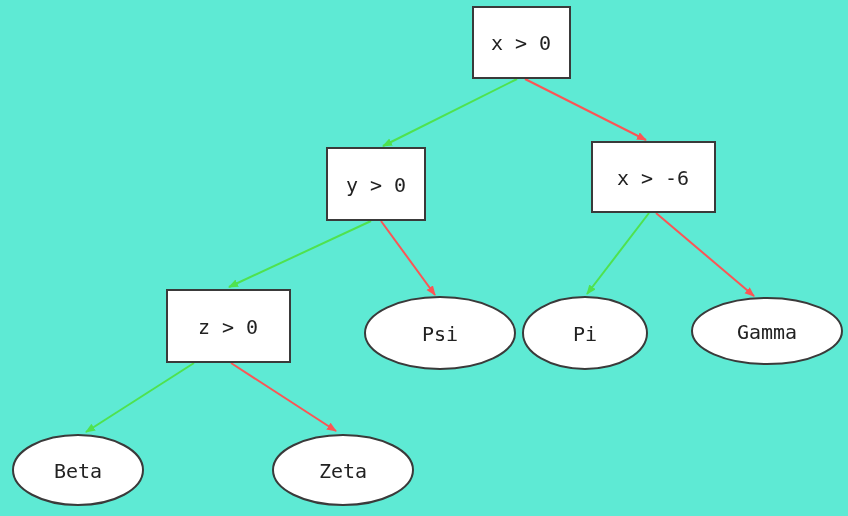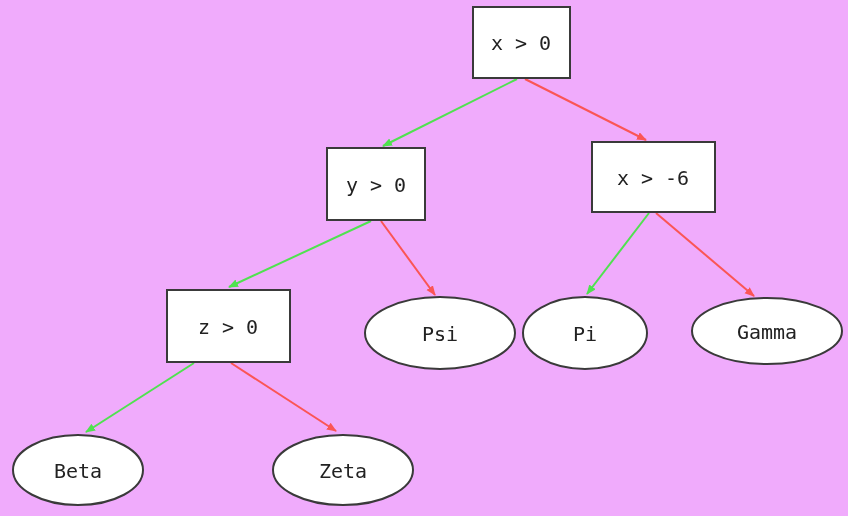--- a/index.html
+++ b/index.html
@@ -5,21 +5,21 @@
   html, body {
     margin: 0;
     padding: 0;
     background: #ffffff;
     font-family: "DejaVu Sans Mono", "Liberation Mono", monospace;
   }
   .stage {
     position: relative;
     width: 848px;
     height: 516px;
-    background: #f0abfc;
+    background: #5eead4;
     overflow: hidden;
   }
   svg { display: block; }
   .edge {
     stroke-width: 2;
     fill: none;
   }
   .node-box {
     fill: #ffffff;
     stroke-width: 2;

